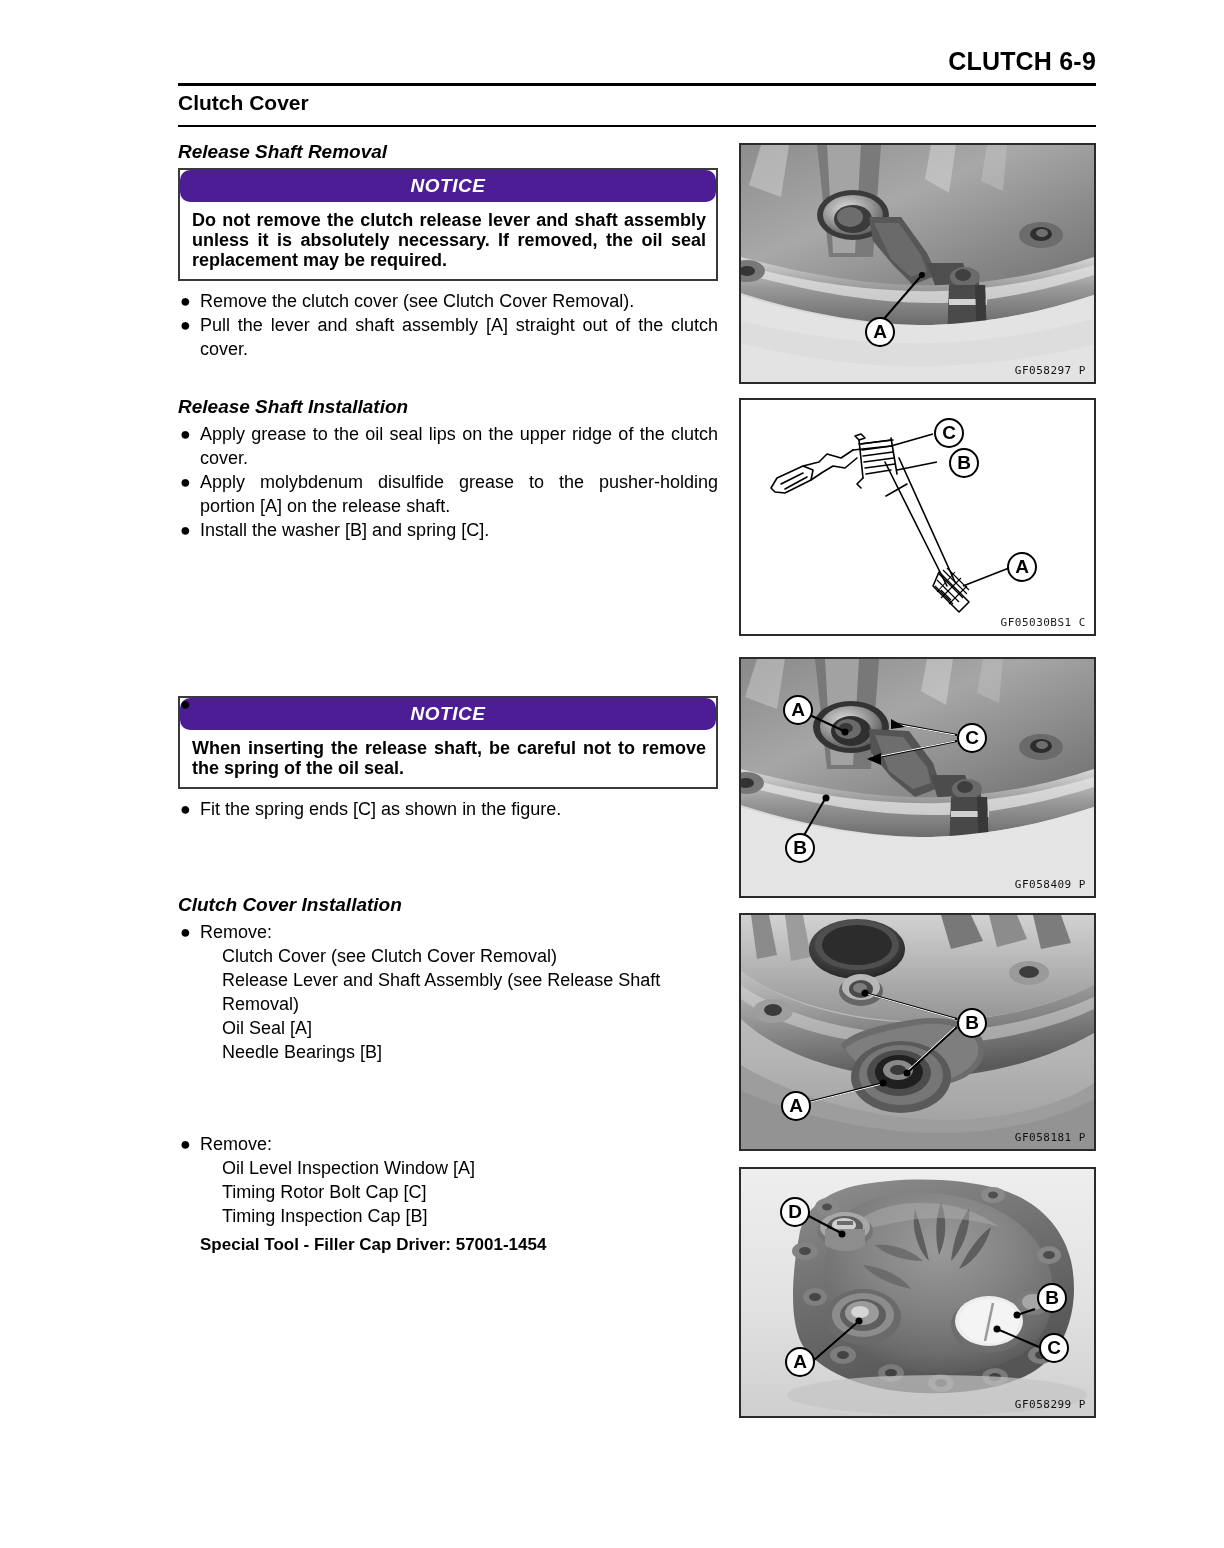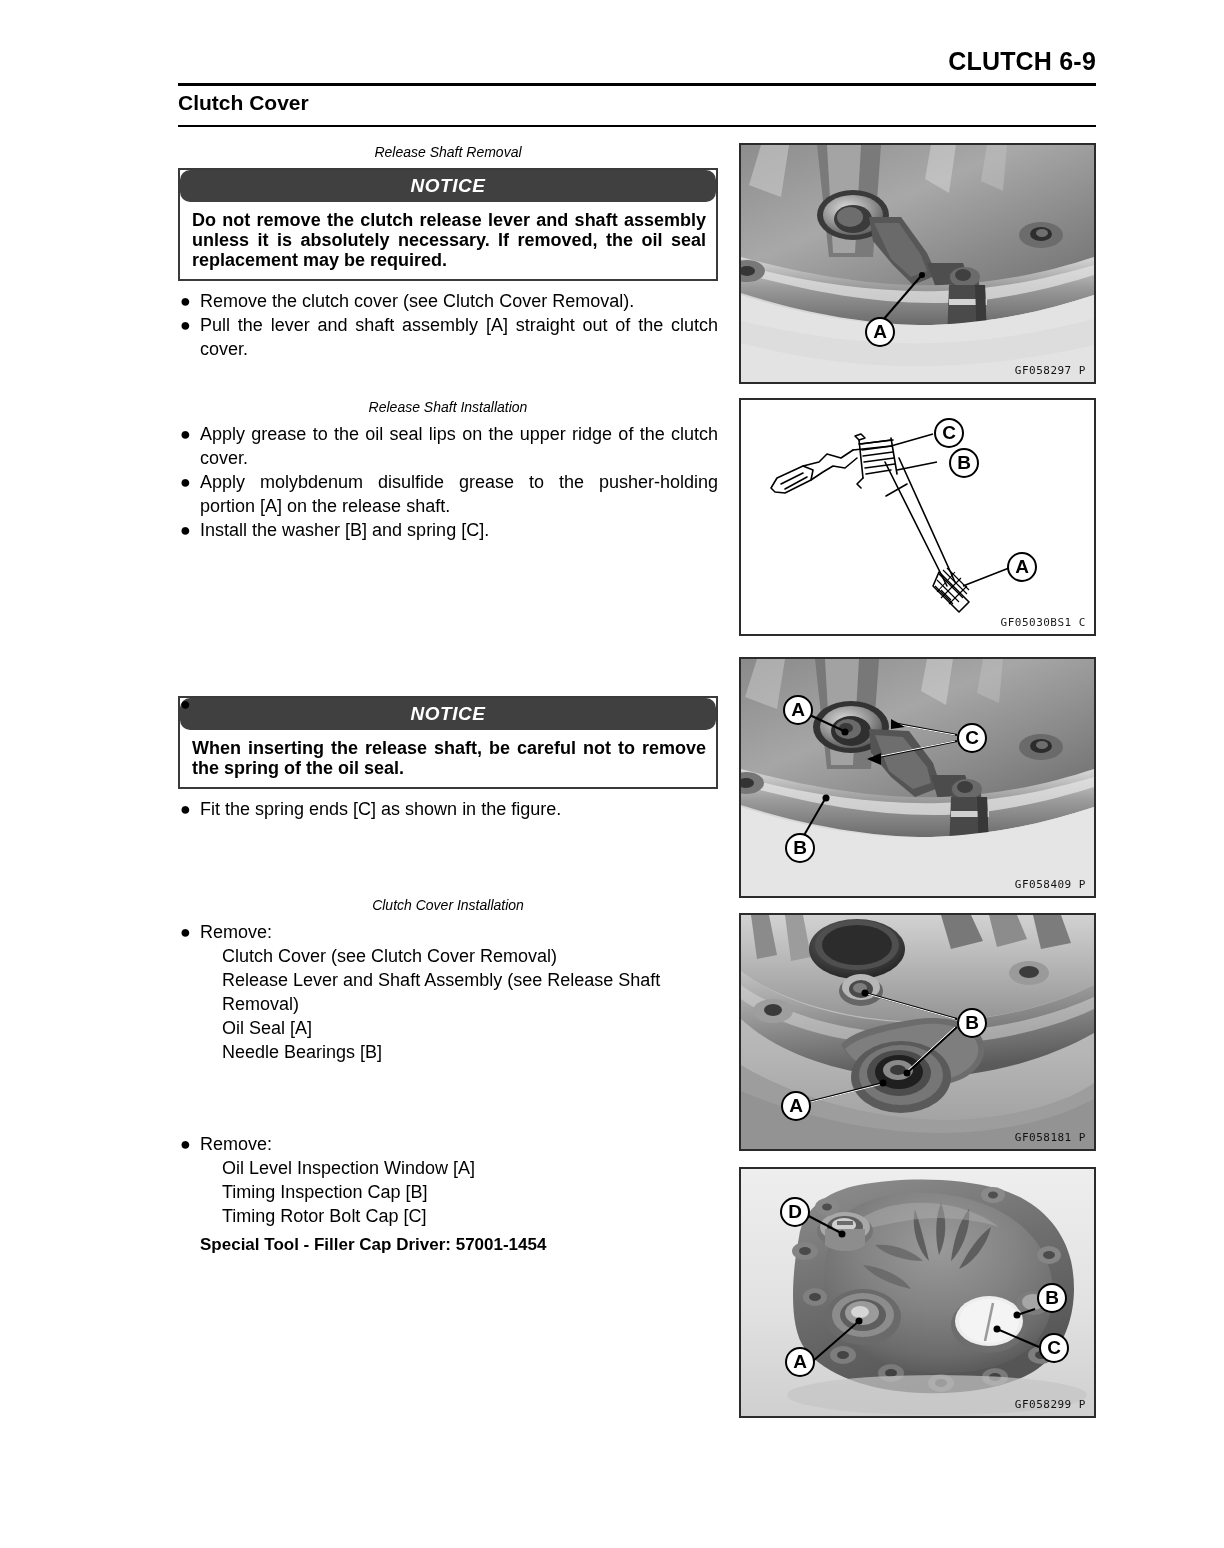--- a/index.html
+++ b/index.html
@@ -65,26 +65,25 @@
 
   
   .col-left {
     position: absolute;
     left: 178px;
     top: 140px;
     width: 540px;
   }
 
   .subhead {
-    font-size: 14px;
-    font-weight: normal;
+    font-size: 19px;
+    font-weight: bold;
     font-style: italic;
     line-height: 24px;
     margin: 0 0 3px 0;
-    text-align: center;
   }
 
   .bullet-line {
     position: relative;
     font-size: 18px;
     line-height: 24px;
     padding-left: 22px;
     margin: 0;
     text-align: justify;
   }
@@ -112,21 +111,21 @@
   }
 
   
   .notice {
     border: 2px solid #3a3a3a;
     margin: 4px 0 8px 0;
     background: #ffffff;
     box-sizing: border-box;
   }
   .notice-head {
-    background: #404040;
+    background: #4c1d95;
     color: #ffffff;
     text-align: center;
     font-size: 19px;
     font-weight: bold;
     font-style: italic;
     line-height: 21px;
     padding: 5px 0 6px 0;
     letter-spacing: 0.5px;
     border-radius: 10px;
   }
@@ -262,22 +261,22 @@
     <div class="sub-item">Oil Seal [A]</div>
     <div class="sub-item">Needle Bearings [B]</div>
 
     <div style="height:68px"></div>
 
     <div class="bullet-line nojust">
       <span class="bullet-dot">●</span>
       <span>Remove:</span>
     </div>
     <div class="sub-item">Oil Level Inspection Window [A]</div>
+    <div class="sub-item">Timing Rotor Bolt Cap [C]</div>
     <div class="sub-item">Timing Inspection Cap [B]</div>
-    <div class="sub-item">Timing Rotor Bolt Cap [C]</div>
     <div class="special-tool">Special Tool -  Filler Cap Driver: 57001-1454</div>
   </div>
 
   <div class="figure fig-photo" style="left:739px; top:143px; width:357px; height:241px;">
     <div class="fig-inner">
       <svg width="353" height="237" viewBox="0 0 353 237" style="position:absolute;left:0;top:0;">
         <defs>
           <linearGradient id="g1bg" x1="0" y1="0" x2="0" y2="1">
             <stop offset="0%" stop-color="#b9b9b9"></stop>
             <stop offset="55%" stop-color="#cfcfcf"></stop>

